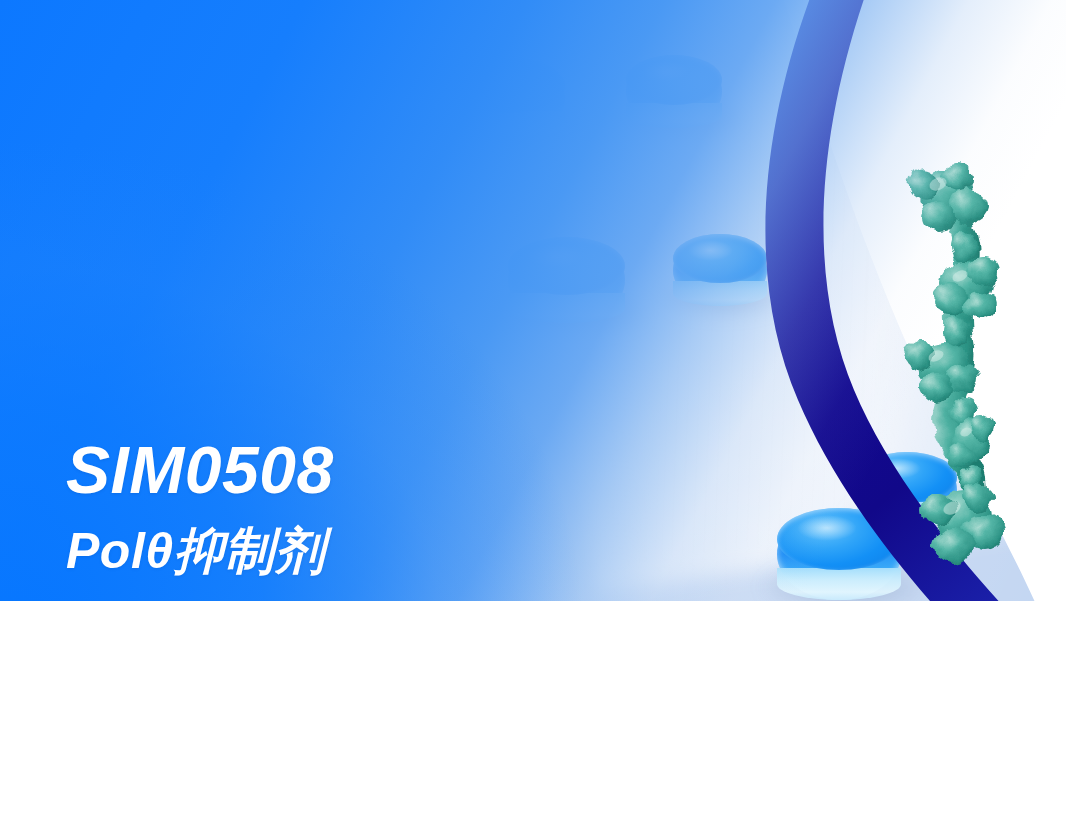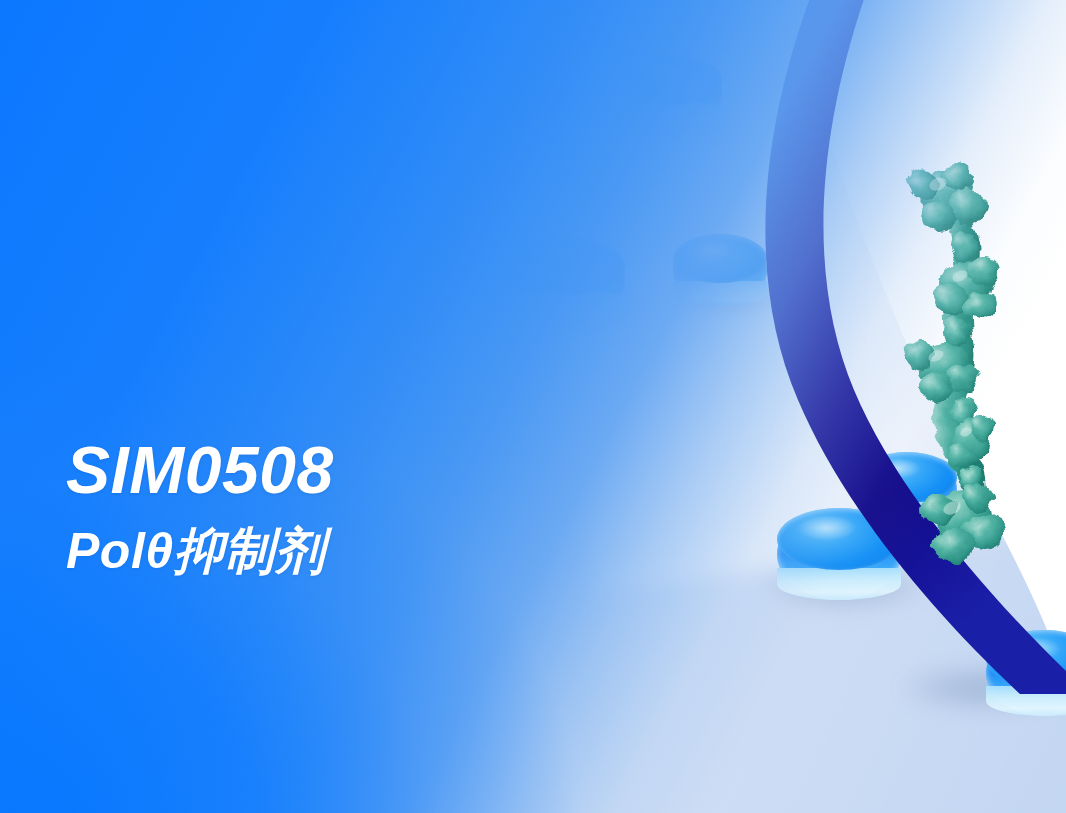--- a/index.html
+++ b/index.html
@@ -8,21 +8,21 @@
     padding: 0;
     background: #ffffff;
   }
   body {
     font-family: "Liberation Sans", "DejaVu Sans", sans-serif;
   }
 
   #banner {
     position: relative;
     width: 1066px;
-    height: 813px;
+    height: 601px;
     overflow: hidden;
     background: #15803d;
   }
 
   
   .photo-plate {
     position: absolute;
     inset: 0;
     background:
       radial-gradient(ellipse 700px 500px at 52% 18%,

